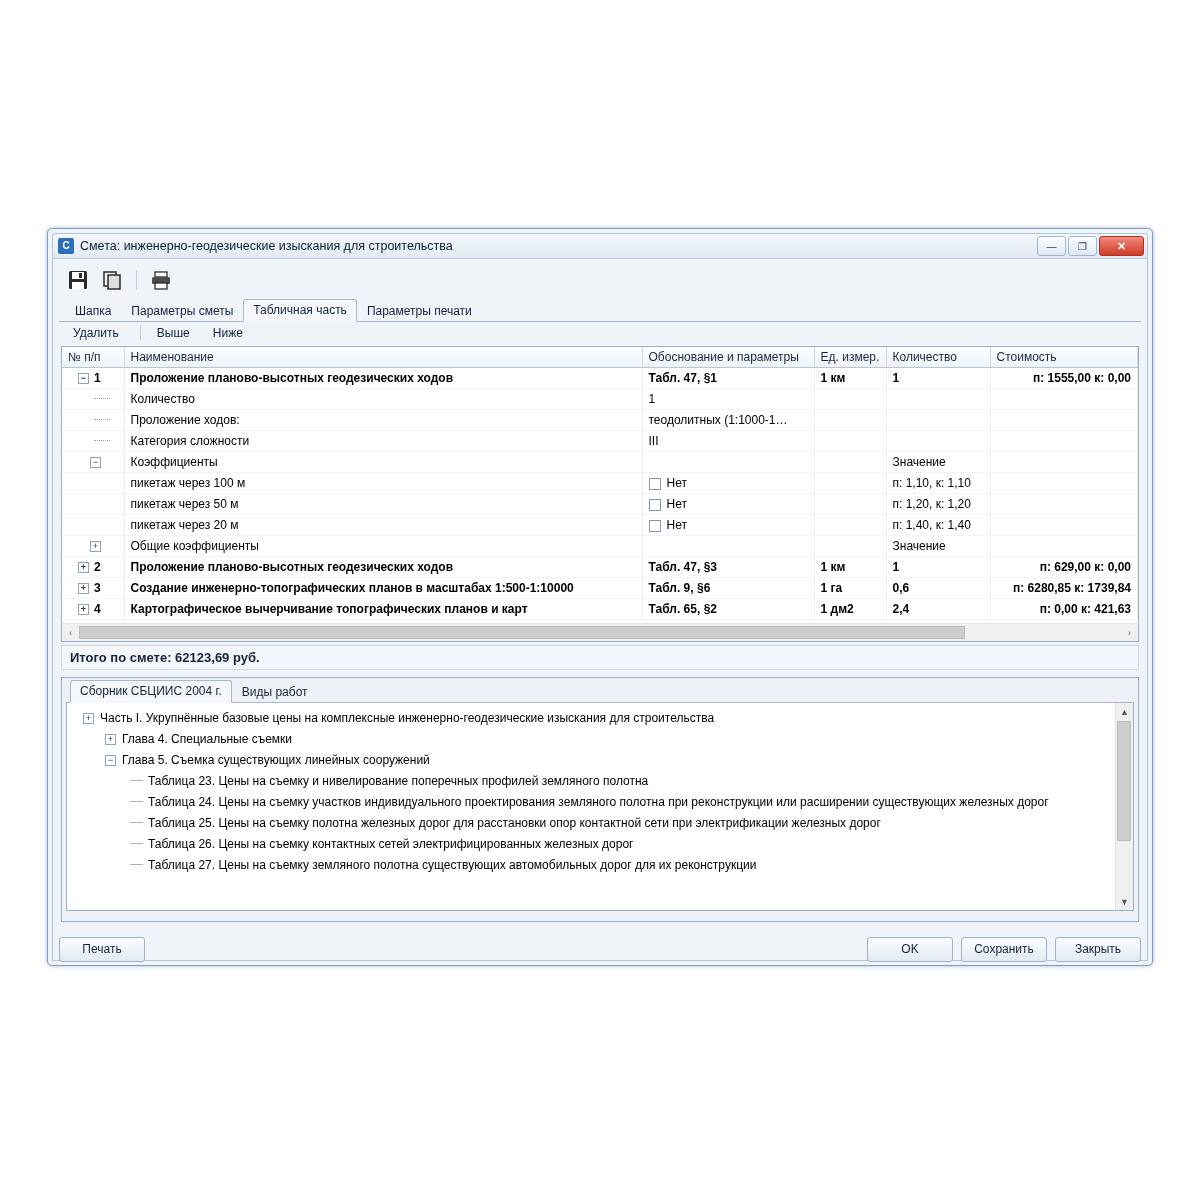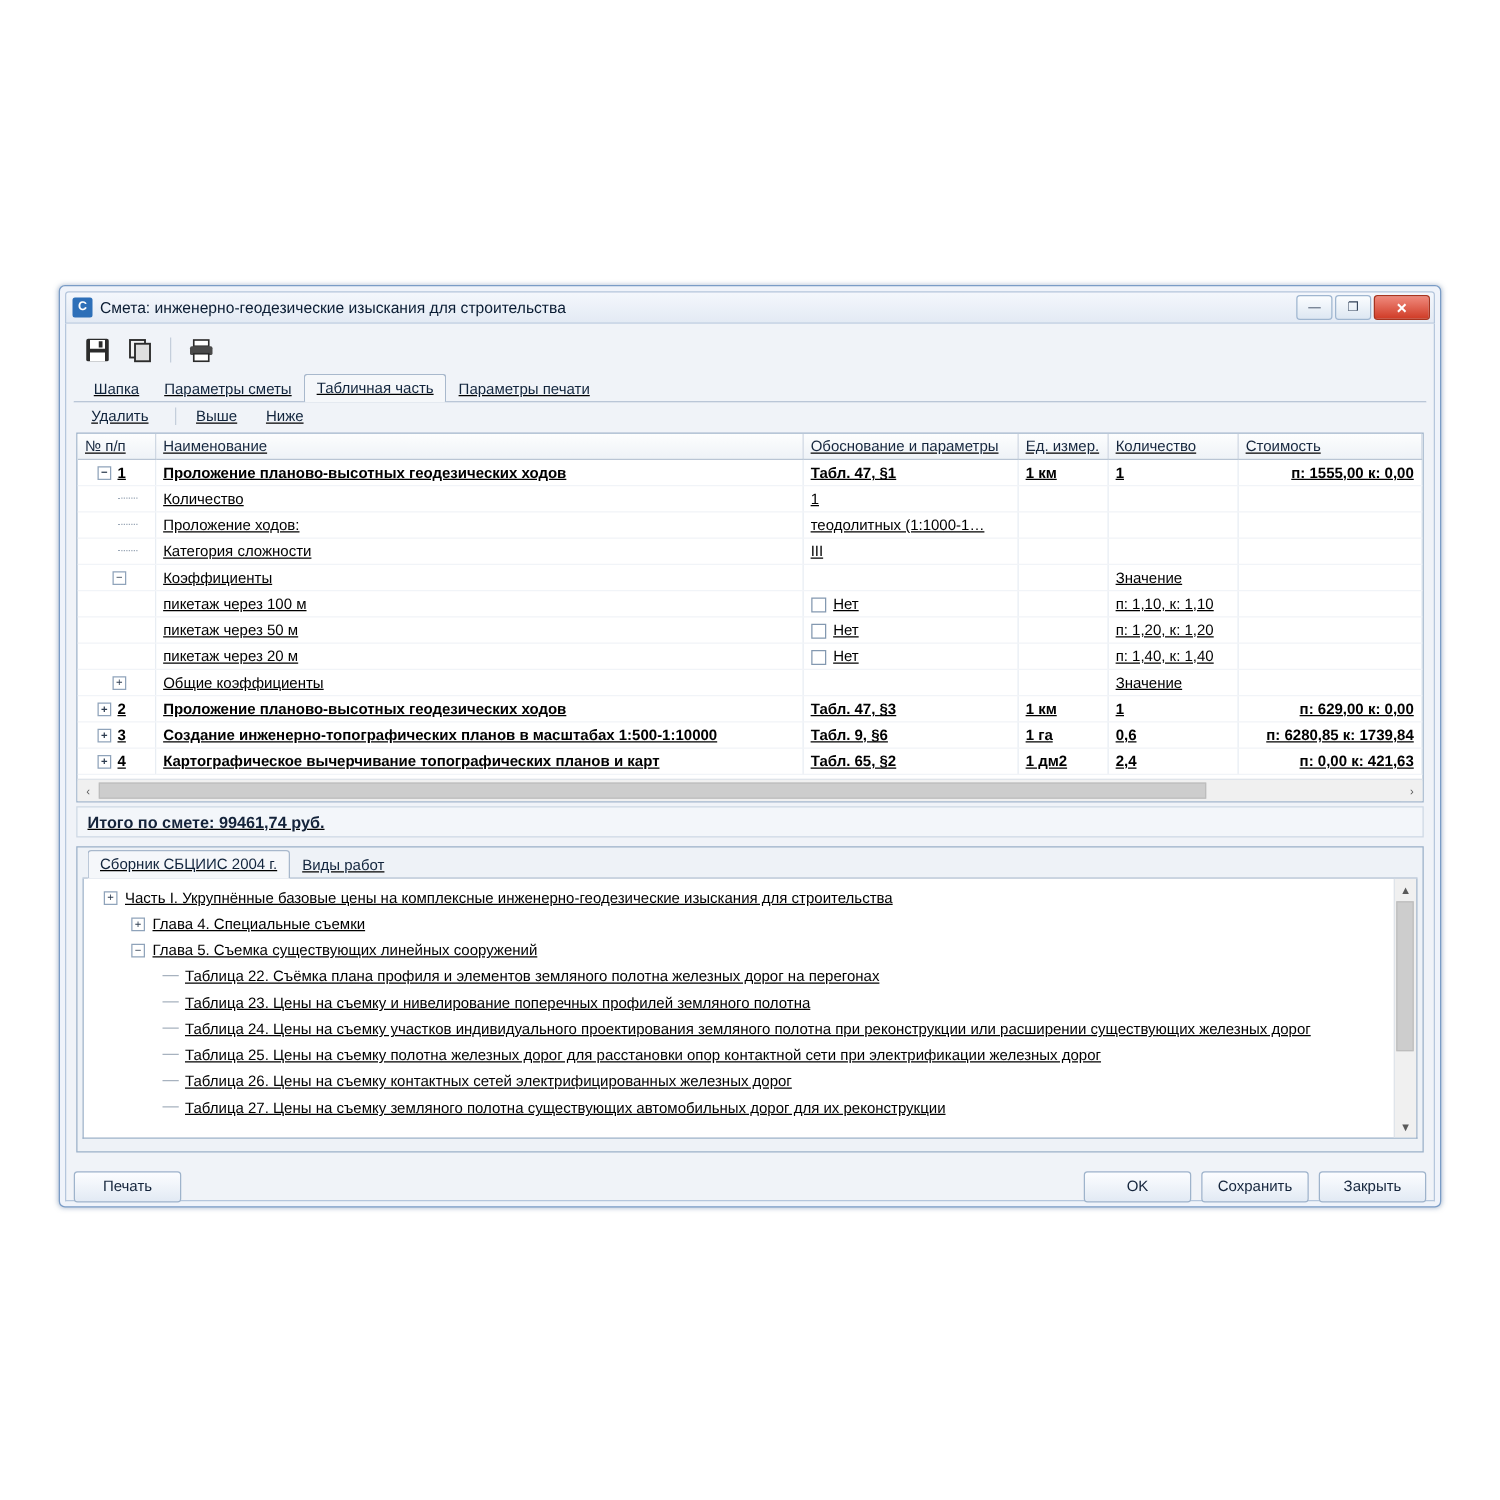--- a/index.html
+++ b/index.html
@@ -85,21 +85,20 @@
 
   
   .client {
     background: #f0f3f8;
     border: 1px solid #b5c6dc;
     border-top: none;
     height: calc(100% - 26px);
     box-sizing: border-box;
     padding: 4px 6px 6px 6px;
     position: relative;
-    text-decoration: underline;
   }
 
   
   .toolbar {
     height: 34px;
     display: flex;
     align-items: center;
     gap: 4px;
     padding-left: 4px;
   }
@@ -594,41 +593,38 @@
 
       <div class="hscroll">
         <div class="hs-btn">‹</div>
         <div class="hs-track">
           <div class="hs-thumb"></div>
         </div>
         <div class="hs-btn">›</div>
       </div>
     </div>
 
-    <div class="total-bar">Итого по смете: 99461,74 руб.</div>
+    <div class="total-bar">Итого по смете: 62123,69 руб.</div>
 
     <div class="bottom-panel">
       <div class="tabstrip2">
         <div class="tab active">Сборник СБЦИИС 2004 г.</div>
         <div class="tab">Виды работ</div>
       </div>
 
       <div class="tree-area">
         <div class="tree-list">
           <div class="tree-row" style="padding-left:8px">
             <span class="exp">+</span><span>Часть I. Укрупнённые базовые цены на комплексные инженерно-геодезические изыскания для строительства</span>
           </div>
           <div class="tree-row" style="padding-left:30px">
             <span class="exp">+</span><span>Глава 4. Специальные съемки</span>
           </div>
           <div class="tree-row" style="padding-left:30px">
             <span class="exp">−</span><span>Глава 5. Съемка существующих линейных сооружений</span>
-          </div>
-          <div class="tree-row" style="padding-left:55px">
-            <span class="leafline"></span><span>Таблица 22. Съёмка плана профиля и элементов земляного полотна железных дорог на перегонах</span>
           </div>
           <div class="tree-row" style="padding-left:55px">
             <span class="leafline"></span><span>Таблица 23. Цены на съемку и нивелирование поперечных профилей земляного полотна</span>
           </div>
           <div class="tree-row" style="padding-left:55px">
             <span class="leafline"></span><span>Таблица 24. Цены на съемку участков индивидуального проектирования земляного полотна при реконструкции или расширении существующих железных дорог</span>
           </div>
           <div class="tree-row" style="padding-left:55px">
             <span class="leafline"></span><span>Таблица 25. Цены на съемку полотна железных дорог для расстановки опор контактной сети при электрификации железных дорог</span>
           </div>

